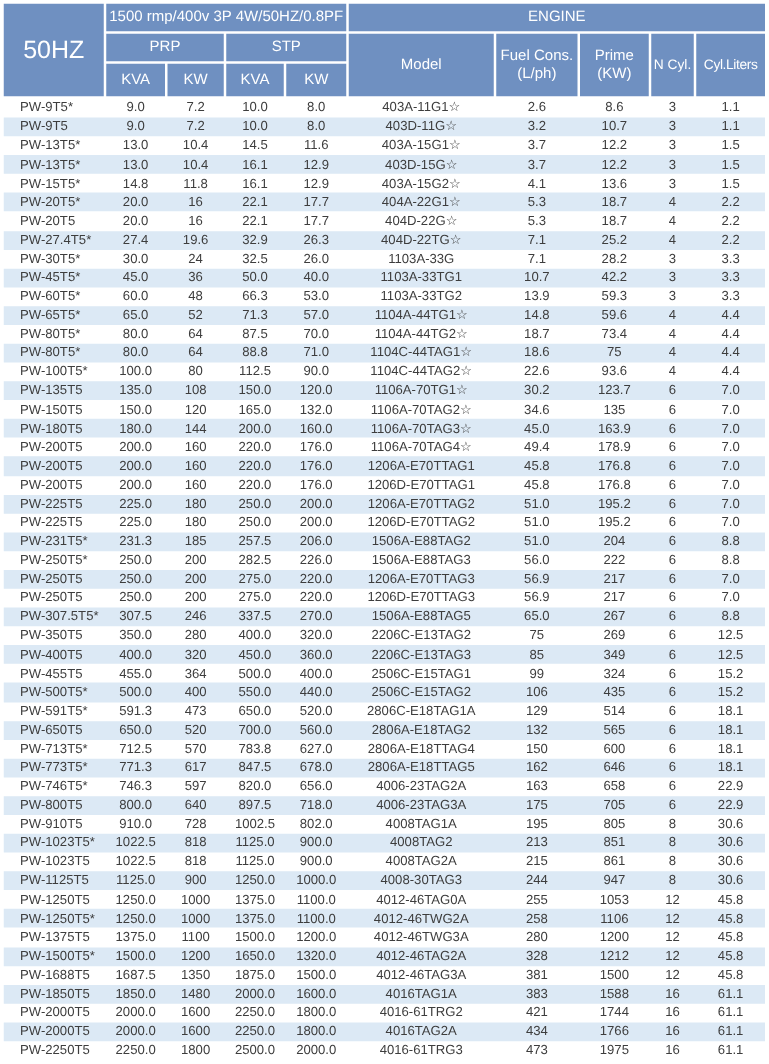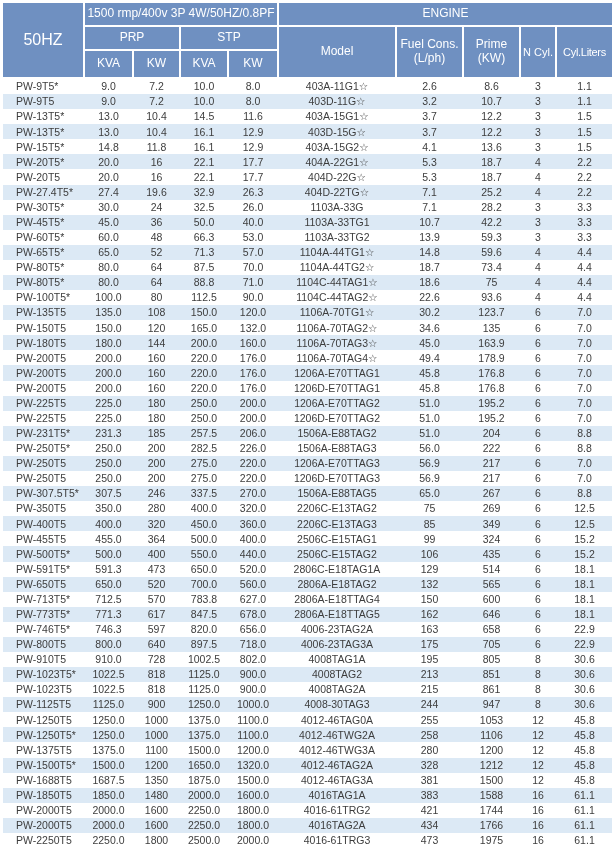--- a/index.html
+++ b/index.html
@@ -20,21 +20,21 @@
     grid-template-columns:80px 47px 45px 46px 48px 116px 65px 55px 34px 55px;
     grid-template-rows:22px 22px 26px;
     gap:2px;
     flex:0 0 auto;
   }
   .hcell{
     background:var(--blue);color:#fff;font-weight:normal;
     display:flex;flex-direction:column;align-items:center;justify-content:center;
     text-align:center;line-height:1.15;font-size:12px;white-space:nowrap;
   }
-  .freq{grid-column:1;grid-row:1/4;font-size:16px;}
+  .freq{grid-column:1;grid-row:1/4;font-size:20px;}
   .spec{grid-column:2/6;grid-row:1;}
   .engine{grid-column:6/11;grid-row:1;}
   .prp{grid-column:2/4;grid-row:2;}
   .stp{grid-column:4/6;grid-row:2;}
   .kva1{grid-column:2;grid-row:3;}
   .kw1{grid-column:3;grid-row:3;}
   .kva2{grid-column:4;grid-row:3;}
   .kw2{grid-column:5;grid-row:3;}
   .model{grid-column:6;grid-row:2/4;}
   .fuel{grid-column:7;grid-row:2/4;text-align:center;}

